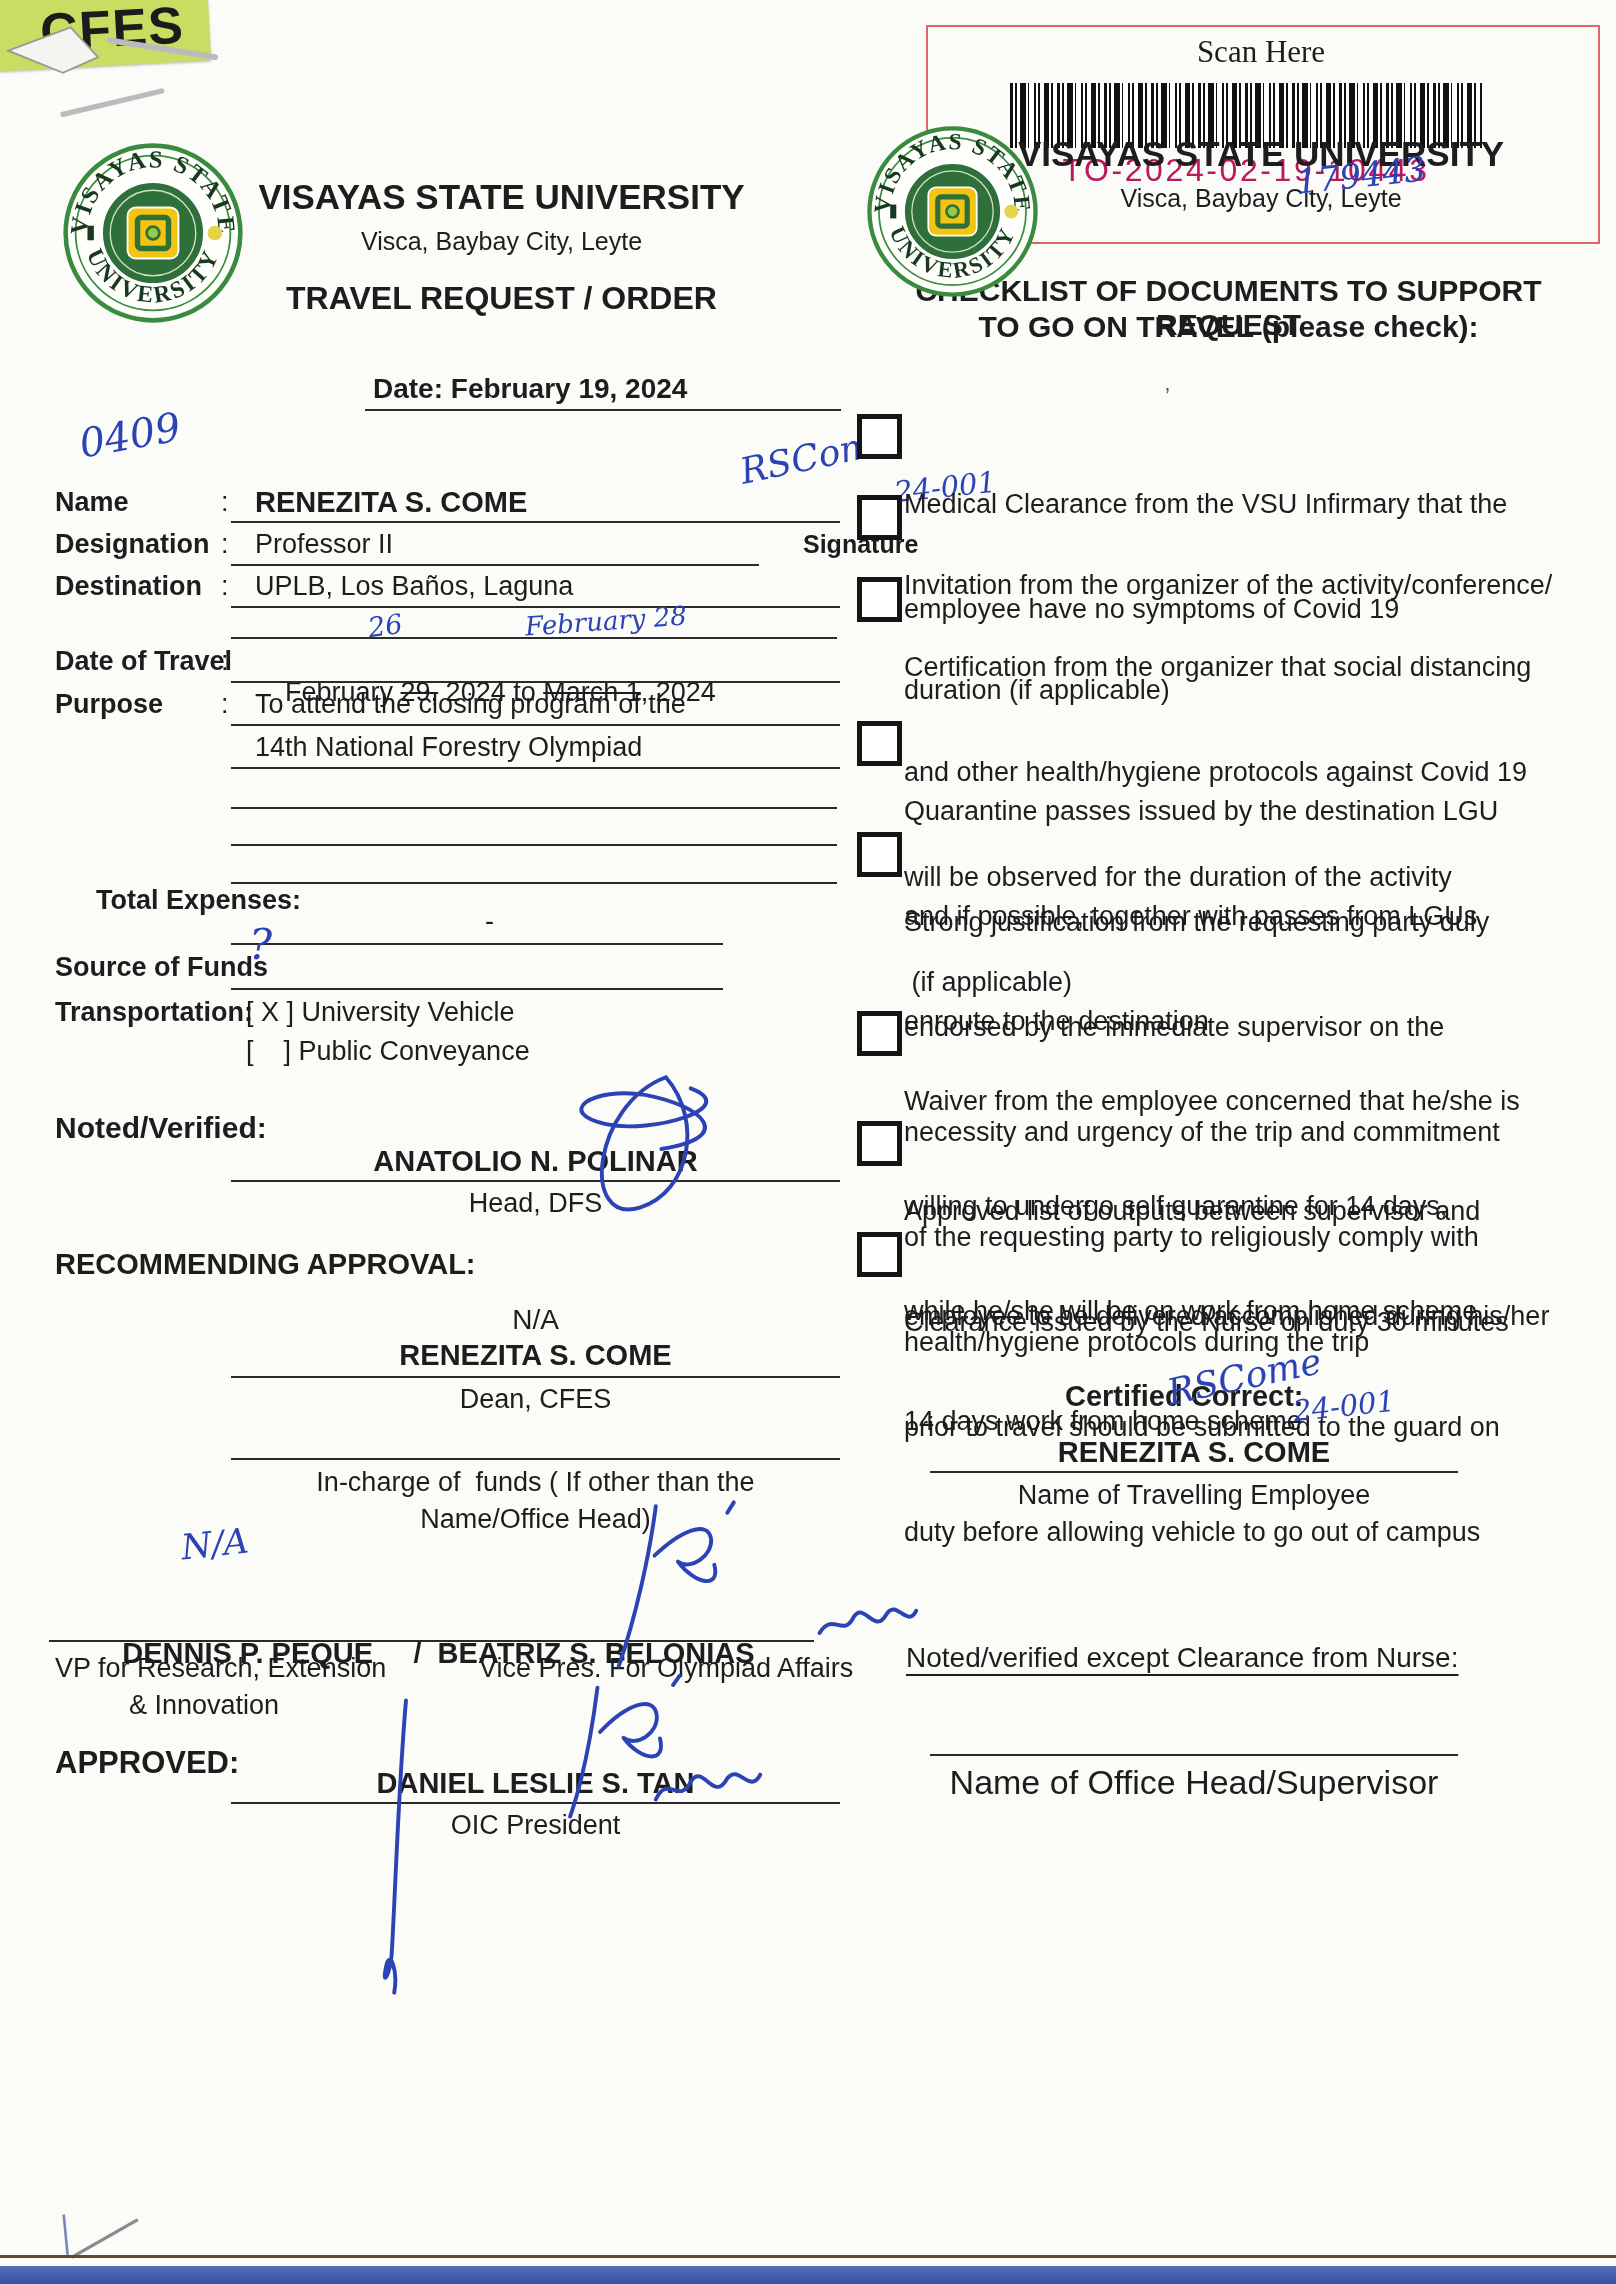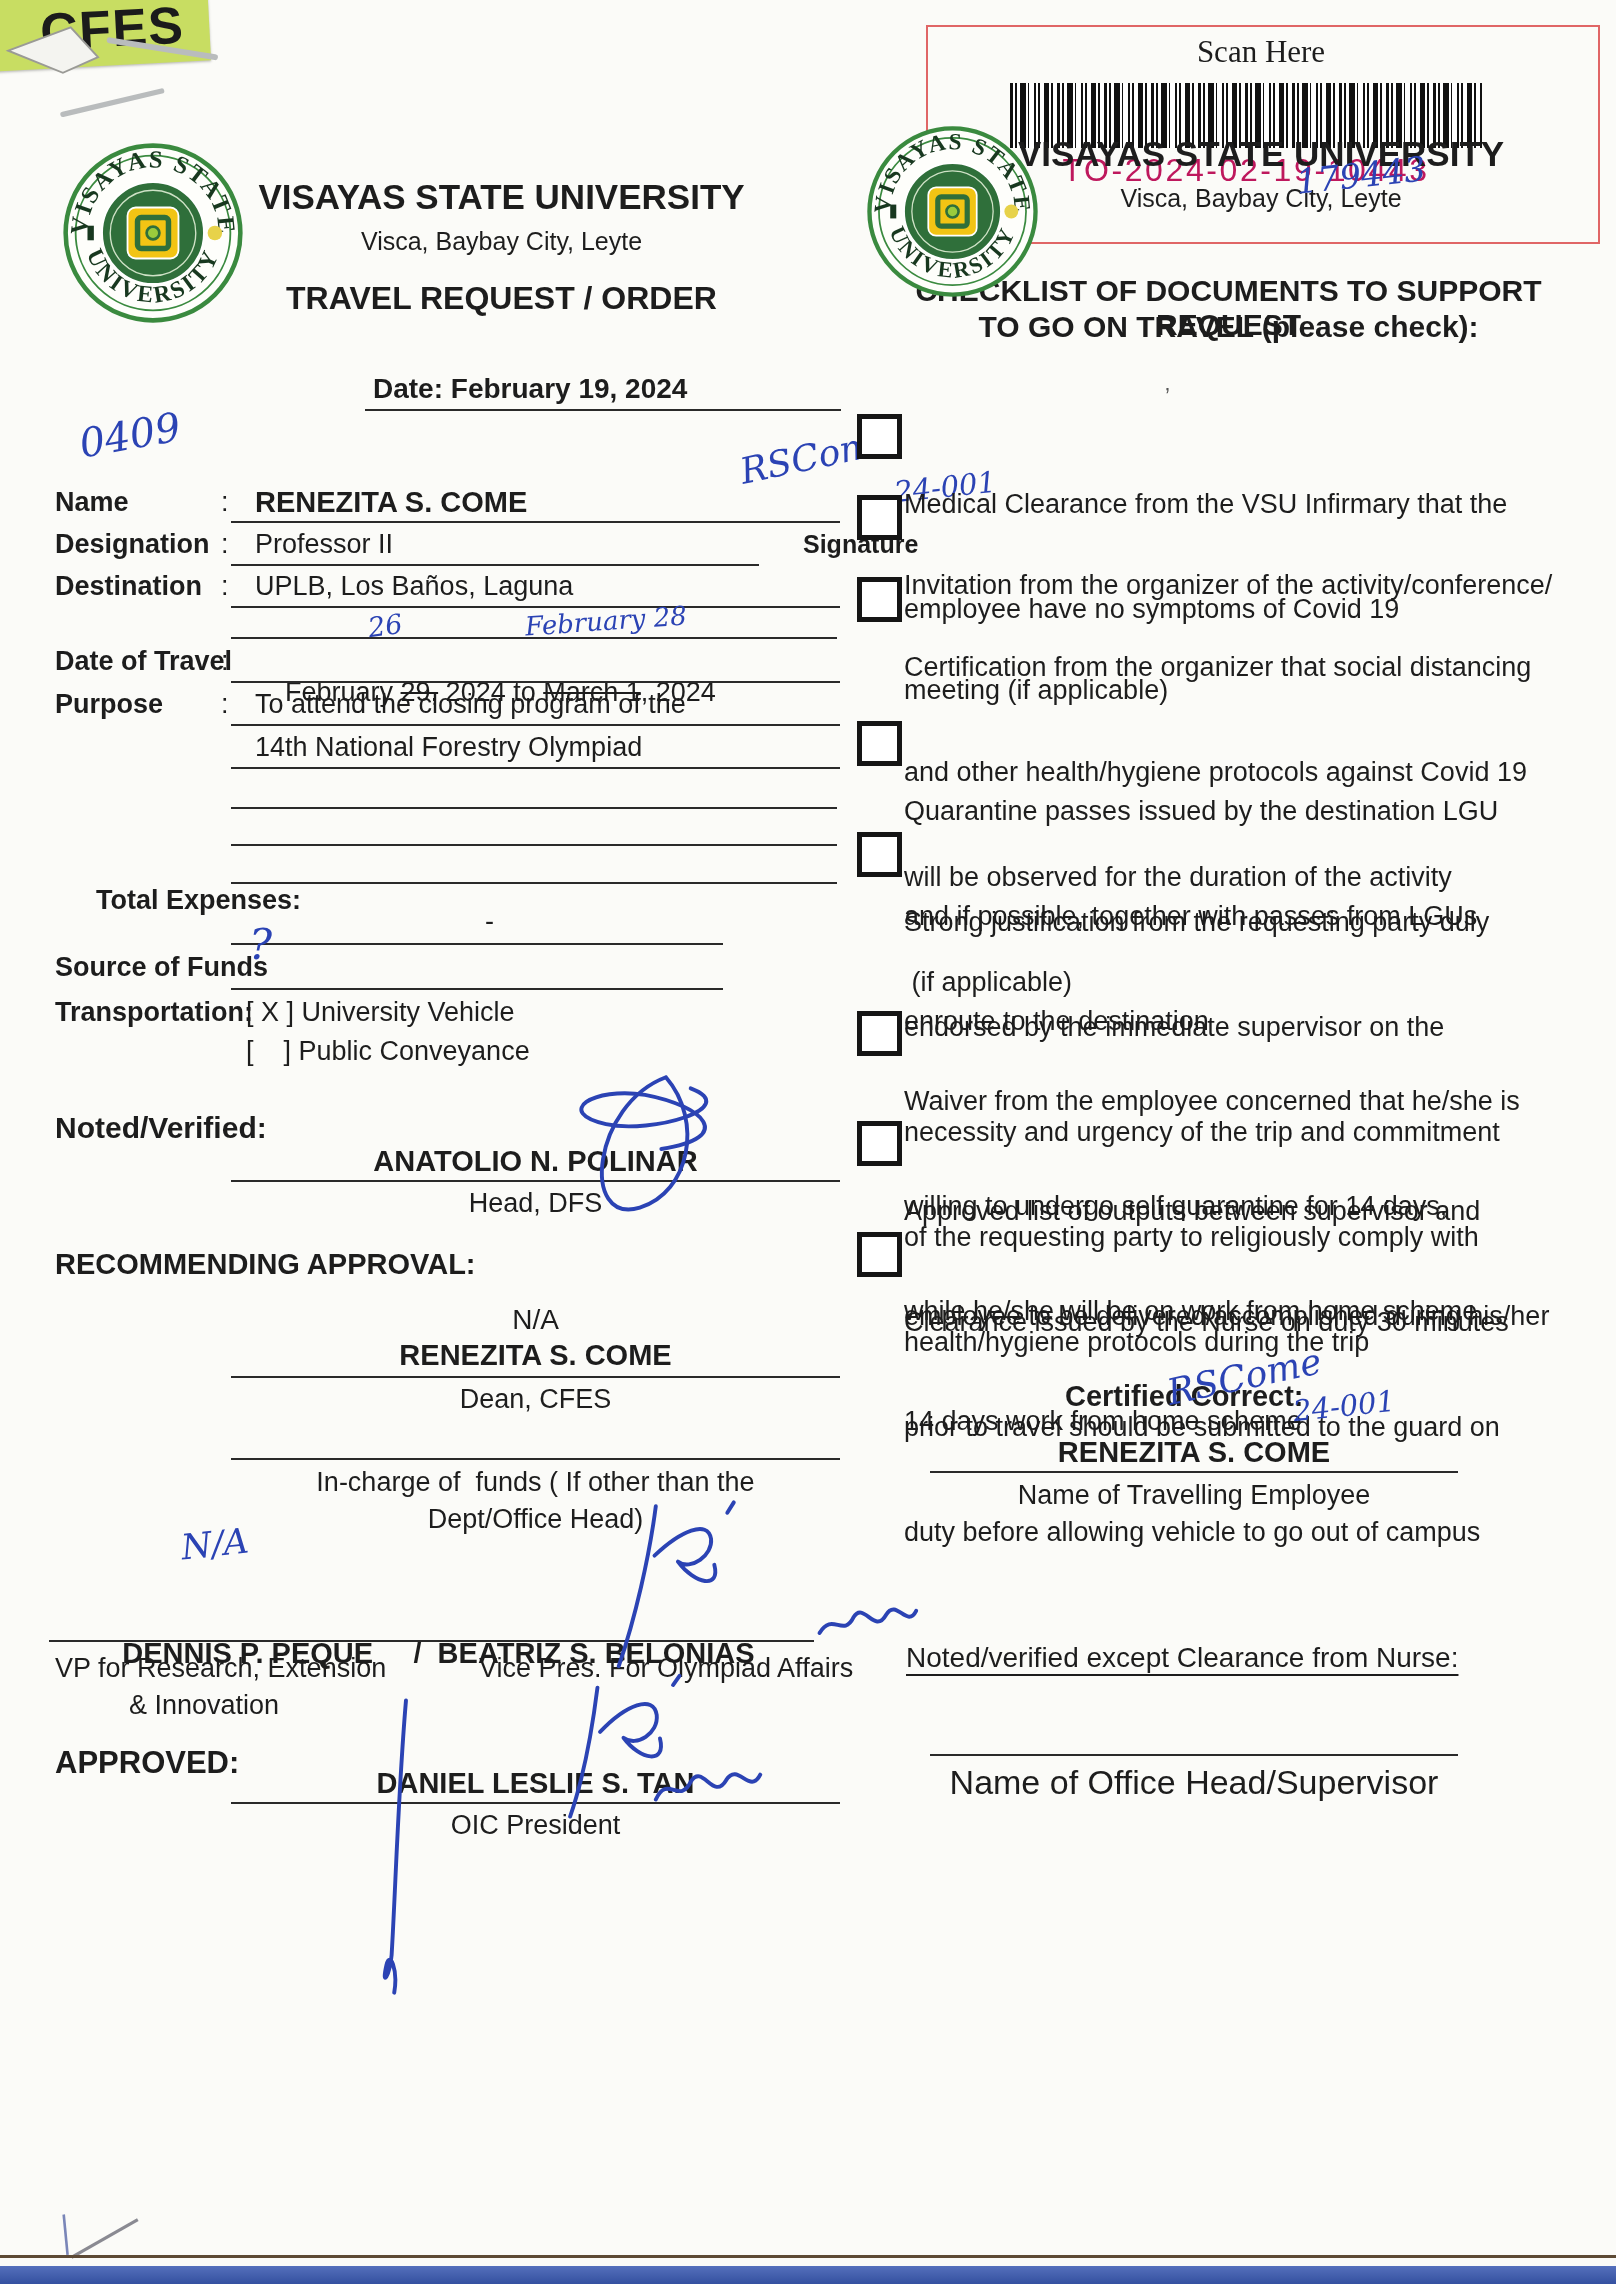--- a/index.html
+++ b/index.html
@@ -165,21 +165,21 @@
   <div class="abs ctr" style="left:231px;top:1188px;width:609px;font-size:27px;">Head, DFS</div>
 
   <div class="abs b" style="left:55px;top:1248px;font-size:29px;">RECOMMENDING APPROVAL:</div>
   <div class="abs ctr" style="left:231px;top:1304px;width:609px;font-size:28px;">N/A</div>
   <div class="abs ctr b" style="left:231px;top:1339px;width:609px;font-size:29px;">RENEZITA S. COME</div>
   <div class="abs line" style="left:231px;top:1376px;width:609px;"></div>
   <div class="abs ctr" style="left:231px;top:1384px;width:609px;font-size:27px;">Dean, CFES</div>
 
   <div class="abs line" style="left:231px;top:1458px;width:609px;"></div>
   <div class="abs ctr" style="left:231px;top:1467px;width:609px;font-size:27px;white-space:pre;">In-charge of  funds ( If other than the</div>
-  <div class="abs ctr" style="left:231px;top:1504px;width:609px;font-size:27px;">Dept/Office Head)</div>
+  <div class="abs ctr" style="left:231px;top:1504px;width:609px;font-size:27px;">Name/Office Head)</div>
 
   <div class="abs hand" style="left:181px;top:1524px;font-size:35px;transform:rotate(-6deg);z-index:3;">N/A</div>
   <div class="abs" style="left:557px;top:1492px;z-index:2;">
     <svg class="sig" width="221" height="195" viewBox="0 0 340 300">
       <path d="M152,22 C142,100 120,195 95,268"></path>
       <path d="M150,98 C190,60 232,42 237,72 C240,97 206,122 186,107 C212,142 252,150 242,112"></path>
       <path d="M262,32 L272,16"></path>
     </svg>
   </div>
   <div class="abs" style="left:90px;top:1604px;font-size:29px;white-space:pre;">
@@ -221,21 +221,21 @@
     <span class="chk-box"></span>
     <div class="chk-lines">
       <div>Medical Clearance from the VSU Infirmary that the</div>
       <div>employee have no symptoms of Covid 19</div>
     </div>
   </div>
   <div class="chk-item" style="top:498px;">
     <span class="chk-box"></span>
     <div class="chk-lines">
       <div>Invitation from the organizer of the activity/conference/</div>
-      <div>meeting (if applicable)</div>
+      <div>duration (if applicable)</div>
     </div>
   </div>
   <div class="chk-item" style="top:580px;">
     <span class="chk-box"></span>
     <div class="chk-lines">
       <div>Certification from the organizer that social distancing</div>
       <div>and other health/hygiene protocols against Covid 19</div>
       <div>will be observed for the duration of the activity</div>
       <div> (if applicable)</div>
     </div>

